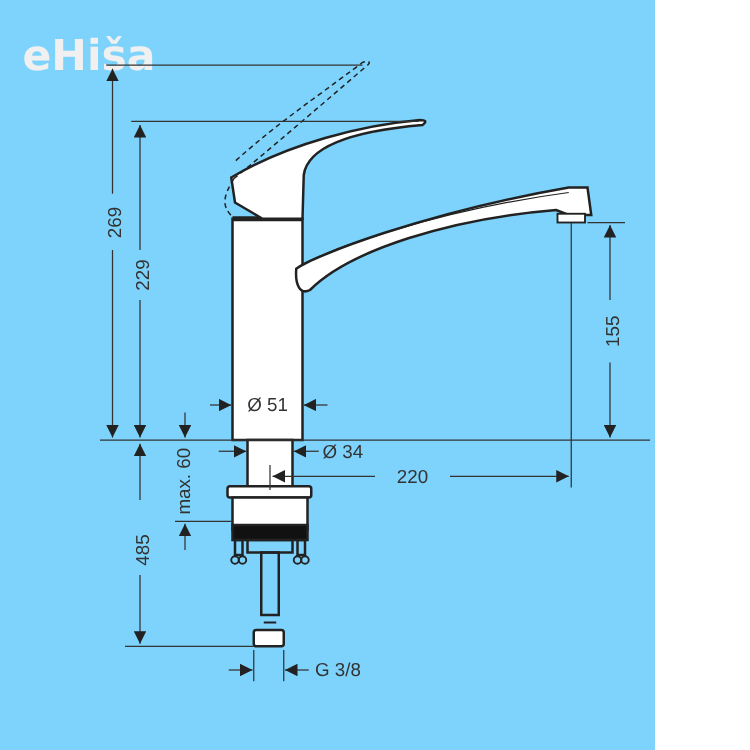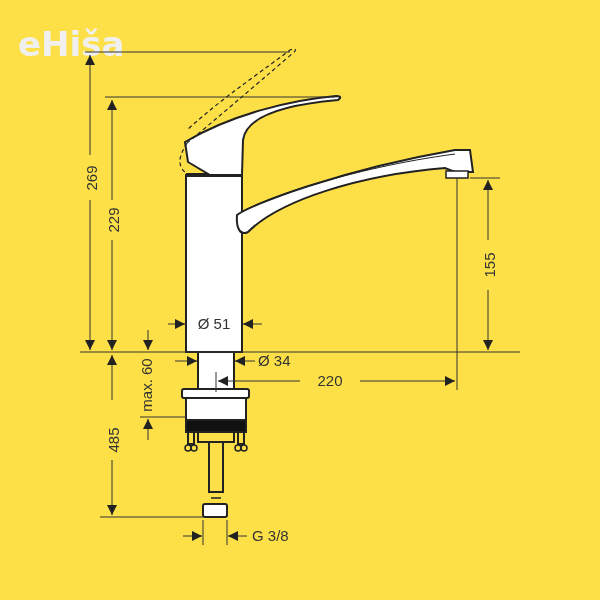--- a/index.html
+++ b/index.html
@@ -1,16 +1,16 @@
 <!DOCTYPE html>
 <html><head>
 <meta charset="utf-8">
 <style>
   html, body { margin: 0; padding: 0; background: #ffffff; }
-  .canvas { position: relative; width: 600px; height: 600px; background: #fde047; overflow: hidden; }
+  .canvas { position: relative; width: 524px; height: 600px; background: #7dd3fc; overflow: hidden; }
   svg { position: absolute; left: 0; top: 0; }
   .dim-text { font-family: "Liberation Sans", sans-serif; font-size: 15px; fill: #333333; }
   .watermark { font-family: "DejaVu Sans", sans-serif; font-weight: bold; font-size: 34px; fill: #f0f0f0; }
 </style>
 </head>
 <body>
 
 <div class="canvas">
   <svg width="600" height="600" viewBox="0 0 600 600">
     <defs>

